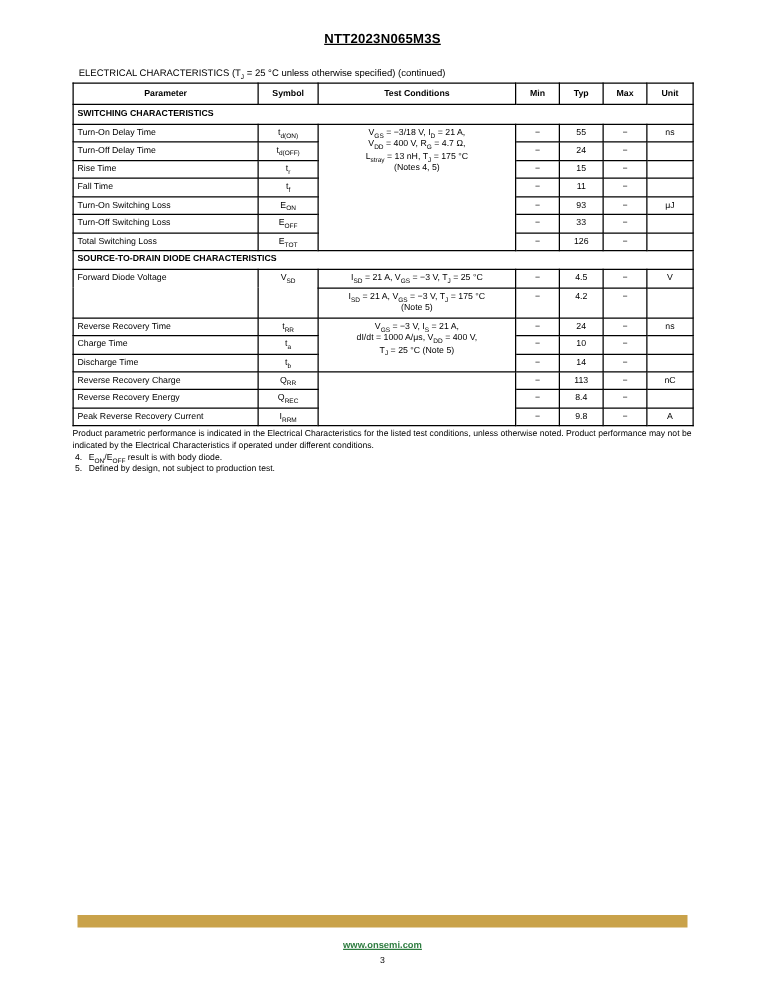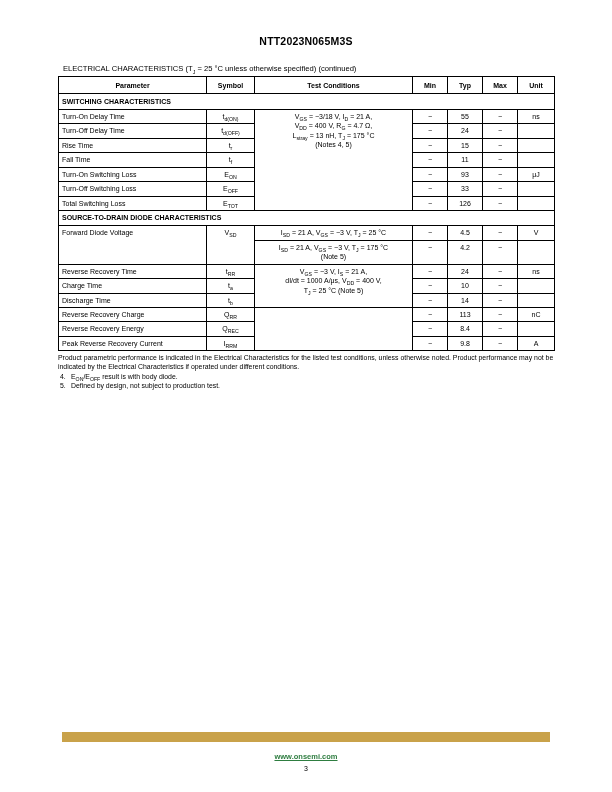--- a/index.html
+++ b/index.html
@@ -4,22 +4,22 @@
 <style>
   * { box-sizing: border-box; }
   html, body { margin: 0; padding: 0; }
   body {
     width: 612px; height: 792px; position: relative;
     background: #ffffff; color: #000000;
     font-family: "Liberation Sans", sans-serif;
     overflow: hidden;
   }
   .page-title {
-    padding-top: 35px; text-align: center;
-    font-size: 10.5px; font-weight: bold; letter-spacing: 0.2px;
+    padding-top: 25px; text-align: center;
+    font-size: 10.5px; font-weight: bold; letter-spacing: 0.2px; text-decoration: underline;
   }
   .content { margin: 0 58px; }
   .section-heading {
     margin-top: 17px; margin-bottom: 3px;
     font-size: 7.6px; padding-left: 5px;
   }
   .section-heading .bold-part { font-weight: normal; }
   table.chars {
     border-collapse: collapse; width: 496px; table-layout: fixed;
     font-size: 7px; line-height: 1.35;

